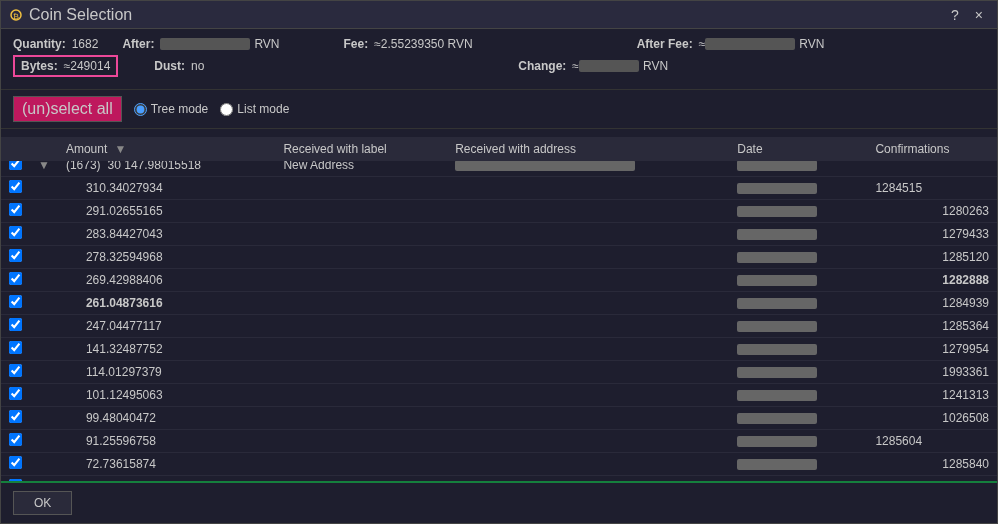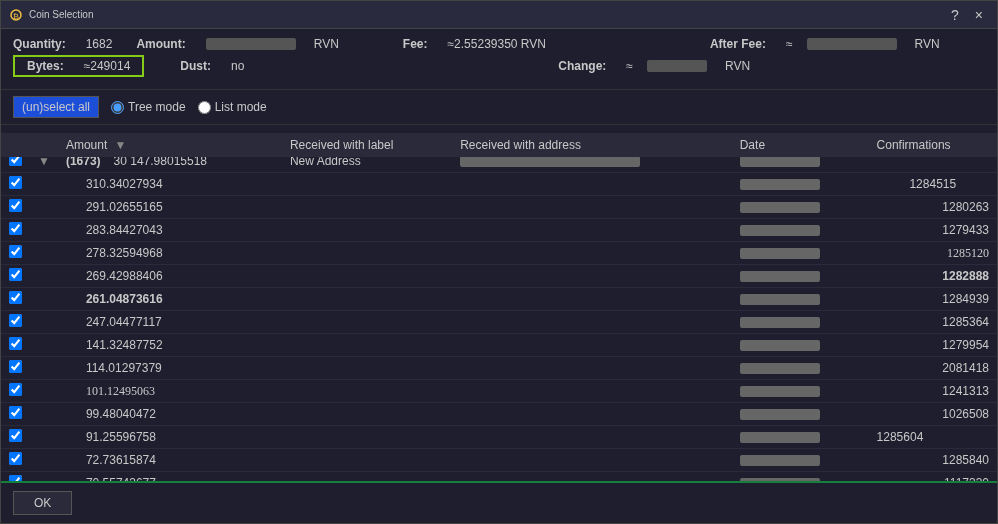--- a/index.html
+++ b/index.html
@@ -39,21 +39,21 @@
       gap: 6px;
     }
 
     .title-bar-icon {
       width: 14px;
       height: 14px;
     }
 
     .title-bar-title {
       color: #c8c8c8;
-      font-size: 10px;
+      font-size: 16px;
     }
 
     .title-bar-controls {
       display: flex;
       gap: 4px;
     }
 
     .title-btn {
       background: none;
       border: none;
@@ -77,21 +77,20 @@
     .stats-row {
       display: flex;
       width: 100%;
       margin-bottom: 4px;
     }
 
     .stat-group {
       display: flex;
       align-items: center;
       margin-right: 24px;
-      gap: 14px;
     }
 
     .stat-label {
       color: #c8c8c8;
       font-weight: bold;
       margin-right: 6px;
       white-space: nowrap;
     }
 
     .stat-value {
@@ -112,43 +111,43 @@
       display: inline-block;
       width: 60px;
       height: 12px;
       background: #555;
       border-radius: 2px;
       vertical-align: middle;
       margin-right: 4px;
     }
 
     .bytes-box {
-      border: 2px solid #84cc16;
-      padding: 2px 12px;
+      border: 2px solid #ec4899;
+      padding: 2px 6px;
       display: flex;
       align-items: center;
     }
 
     .toolbar {
       background: #1e1e2e;
       padding: 6px 12px;
       display: flex;
       align-items: center;
       gap: 12px;
       flex-shrink: 0;
       border-bottom: 1px solid #333;
     }
 
     .btn-unselect {
-      background: #1d4ed8;
+      background: #be185d;
       border: 1px solid #555;
       color: #c8c8c8;
       padding: 3px 8px;
       cursor: pointer;
-      font-size: 12px;
+      font-size: 16px;
     }
 
     .radio-group {
       display: flex;
       align-items: center;
       gap: 4px;
       cursor: pointer;
     }
 
     .radio-input {
@@ -287,21 +286,21 @@
     </div>
   </div>
 
   <div class="header-stats">
     <div class="stats-row">
       <div class="stat-group">
         <span class="stat-label">Quantity:</span>
         <span class="stat-value">1682</span>
       </div>
       <div class="stat-group">
-        <span class="stat-label">Amount:</span>
+        <span class="stat-label">After:</span>
         <span class="stat-value-blurred"></span>
         <span class="stat-value">RVN</span>
       </div>
       <div class="stat-group" style="margin-left: 40px;">
         <span class="stat-label">Fee:</span>
         <span class="stat-value">≈2.55239350 RVN</span>
       </div>
       <div class="stat-group" style="margin-left: 140px;">
         <span class="stat-label">After Fee:</span>
         <span class="stat-value">≈</span>
@@ -360,34 +359,34 @@
           </th>
           <th>
             <span>Confirmations</span>
           </th>
         </tr>
       </thead>
       <tbody id="table-body">
       <tr class="row-parent">
             <td class="cell-checkbox"><input type="checkbox" checked="" style=""></td>
             <td class="cell-expand">▼</td>
-            <td><span style="margin-right:13px;font-weight:bold;">(1673)</span><span>30 147.98015518</span></td>
+            <td><span style="margin-right:7px;">(1673)</span><span>30 147.98015518</span></td>
             <td>New Address</td>
             <td><span class="blurred-cell-lg"></span></td>
             <td><span class="blurred-cell"></span></td>
             <td style="text-align: right;"></td>
           </tr>
           <tr>
             <td class="cell-checkbox"><input type="checkbox" checked="" style=""></td>
             <td class="cell-expand"></td>
             <td style="padding-left: 28px;">310.34027934</td>
             <td></td>
             <td></td>
             <td><span class="blurred-cell"></span></td>
-            <td style="text-align: center;">1284515</td>
+            <td style="text-align: left;">1284515</td>
           </tr>
           <tr>
             <td class="cell-checkbox"><input type="checkbox" checked="" style=""></td>
             <td class="cell-expand"></td>
             <td style="padding-left: 28px;">291.02655165</td>
             <td></td>
             <td></td>
             <td><span class="blurred-cell"></span></td>
             <td style="text-align: right;">1280263</td>
           </tr>
@@ -400,21 +399,21 @@
             <td><span class="blurred-cell"></span></td>
             <td style="text-align: right;">1279433</td>
           </tr>
           <tr>
             <td class="cell-checkbox"><input type="checkbox" checked="" style=""></td>
             <td class="cell-expand"></td>
             <td style="padding-left: 28px;">278.32594968</td>
             <td></td>
             <td></td>
             <td><span class="blurred-cell"></span></td>
-            <td style="text-align: right; font-family: Liberation Serif, serif;">1285120</td>
+            <td style="text-align: right;">1285120</td>
           </tr>
           <tr>
             <td class="cell-checkbox"><input type="checkbox" checked="" style=""></td>
             <td class="cell-expand"></td>
             <td style="padding-left: 28px;">269.42988406</td>
             <td></td>
             <td></td>
             <td><span class="blurred-cell"></span></td>
             <td style="text-align: right; font-weight: bold;">1282888</td>
           </tr>
@@ -445,26 +444,26 @@
             <td><span class="blurred-cell"></span></td>
             <td style="text-align: right;">1279954</td>
           </tr>
           <tr>
             <td class="cell-checkbox"><input type="checkbox" checked="" style=""></td>
             <td class="cell-expand"></td>
             <td style="padding-left: 28px;">114.01297379</td>
             <td></td>
             <td></td>
             <td><span class="blurred-cell"></span></td>
-            <td style="text-align: right;">2081418</td>
-          </tr>
-          <tr>
-            <td class="cell-checkbox"><input type="checkbox" checked="" style=""></td>
-            <td class="cell-expand"></td>
-            <td style="padding-left: 28px; font-family: Liberation Serif, serif;">101.12495063</td>
+            <td style="text-align: right;">1993361</td>
+          </tr>
+          <tr>
+            <td class="cell-checkbox"><input type="checkbox" checked="" style=""></td>
+            <td class="cell-expand"></td>
+            <td style="padding-left: 28px;">101.12495063</td>
             <td></td>
             <td></td>
             <td><span class="blurred-cell"></span></td>
             <td style="text-align: right;">1241313</td>
           </tr>
           <tr>
             <td class="cell-checkbox"><input type="checkbox" checked="" style=""></td>
             <td class="cell-expand"></td>
             <td style="padding-left: 28px;">99.48040472</td>
             <td></td>

